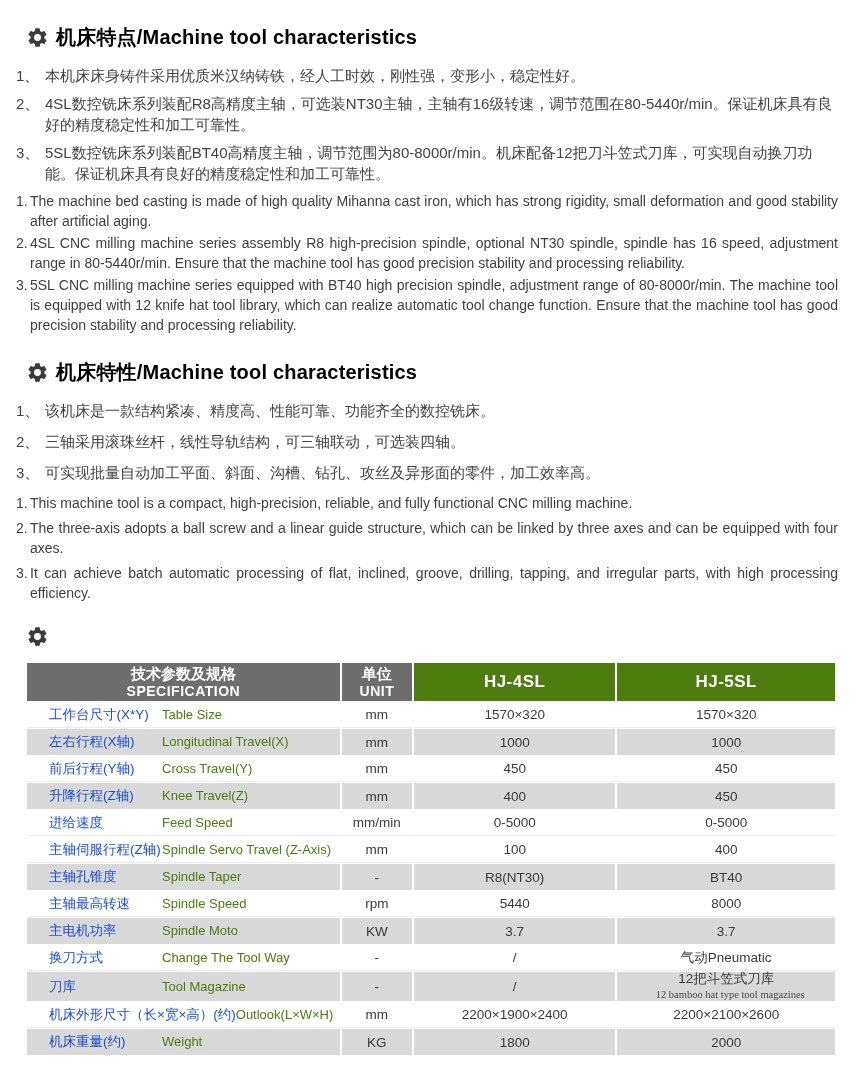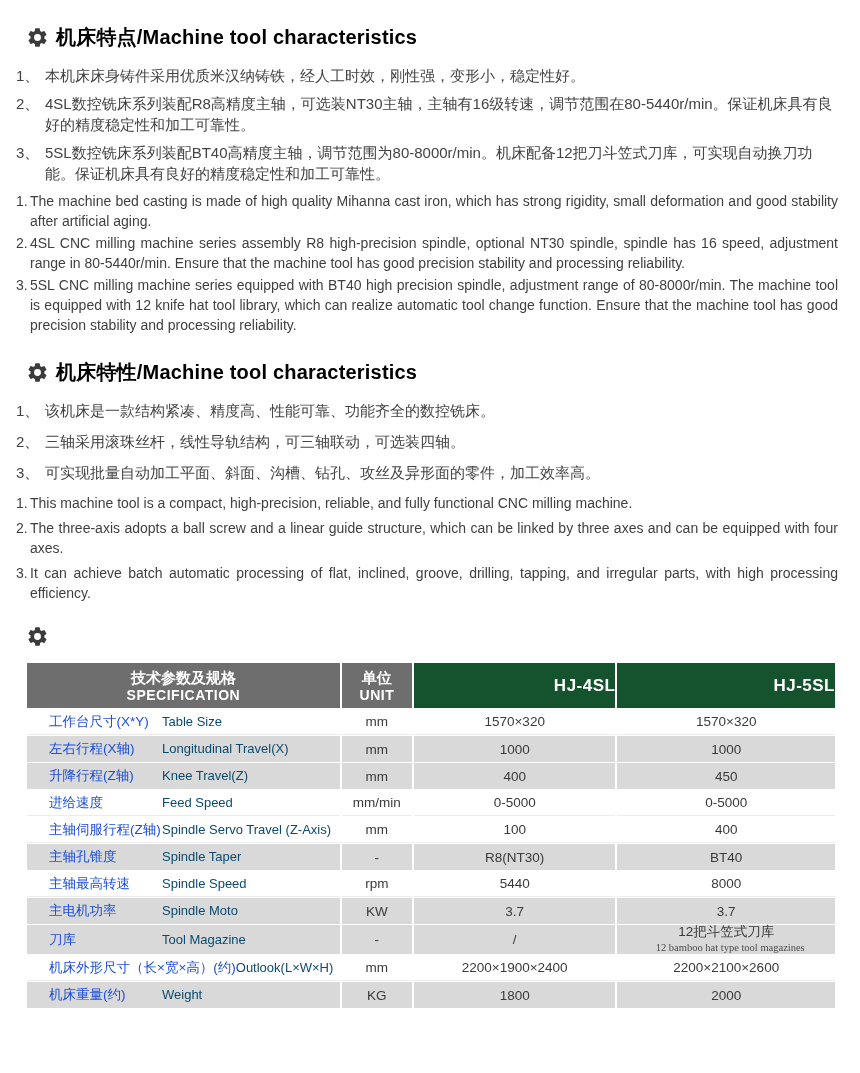--- a/index.html
+++ b/index.html
@@ -42,31 +42,31 @@
 
   
   table.spec-table {
     margin-left:9px;
     width:812px;
     border-collapse:separate;
     border-spacing:2px 1px;
     table-layout:fixed;
   }
   col.c1 { width:312px; } col.c2 { width:70px; } col.c3 { width:201px; } col.c4 { width:217px; }
-  thead th { height:45px; vertical-align:middle; text-align:center; font-weight:bold; color:#fff; padding:0; }
+  thead th { height:38px; vertical-align:middle; text-align:center; font-weight:bold; color:#fff; padding:0; }
   th.th-gray { background:#6E6E6E; }
-  th.th-orange { background:#14532d; font-size:17px; letter-spacing:0.5px;text-align:right; }
+  th.th-orange { background:#4d7c0f; font-size:17px; letter-spacing:0.5px; }
   .th-line1 { font-size:15px; line-height:18px; }
   .th-line2 { font-size:14px; line-height:16px; letter-spacing:0.5px; }
   tbody td { height:26px; vertical-align:middle; font-size:13.5px; color:#3a3a3a; background:#fff; }
   tbody tr.alt td { background:#D9D9D9; }
   tbody tr:not(.alt) td { border-bottom:1px solid #ececec; }
   td.c-spec { text-align:left; padding-left:22px; }
   td.c-spec .cn { display:inline-block; min-width:113px; font-size:13.5px; color:#1d4ed8; }
-  td.c-spec .en { font-size:13px; color:#0c4a6e; }
+  td.c-spec .en { font-size:13px; color:#4d7c0f; }
   td.c-unit, td.c-val { text-align:center; }
   .val-sub { font-family:"Liberation Serif","DejaVu Serif",serif; font-size:10.5px; line-height:10px; color:#4a4a4a;margin-left:8px; }
   .val-main { line-height:14px; display:block; }
 </style>
 </head>
 <body>
 
 <div class="page">
 
   <section class="sec1">
@@ -195,20 +195,26 @@
             <td class="c-unit">mm</td>
             <td class="c-val">1570×320</td>
             <td class="c-val">1570×320</td>
           </tr>
           <tr class="alt">
             <td class="c-spec"><span class="cn">左右行程(X轴)</span><span class="en">Longitudinal Travel(X)</span></td>
             <td class="c-unit">mm</td>
             <td class="c-val">1000</td>
             <td class="c-val">1000</td>
           </tr>
+          <tr>
+            <td class="c-spec"><span class="cn">前后行程(Y轴)</span><span class="en">Cross Travel(Y)</span></td>
+            <td class="c-unit">mm</td>
+            <td class="c-val">450</td>
+            <td class="c-val">450</td>
+          </tr>
           <tr class="alt">
             <td class="c-spec"><span class="cn">升降行程(Z轴)</span><span class="en">Knee Travel(Z)</span></td>
             <td class="c-unit">mm</td>
             <td class="c-val">400</td>
             <td class="c-val">450</td>
           </tr>
           <tr>
             <td class="c-spec"><span class="cn">进给速度</span><span class="en">Feed Speed</span></td>
             <td class="c-unit">mm/min</td>
             <td class="c-val">0-5000</td>
@@ -231,20 +237,26 @@
             <td class="c-unit">rpm</td>
             <td class="c-val">5440</td>
             <td class="c-val">8000</td>
           </tr>
           <tr class="alt">
             <td class="c-spec"><span class="cn">主电机功率</span><span class="en">Spindle Moto</span></td>
             <td class="c-unit">KW</td>
             <td class="c-val">3.7</td>
             <td class="c-val">3.7</td>
           </tr>
+          <tr>
+            <td class="c-spec"><span class="cn">换刀方式</span><span class="en">Change The Tool Way</span></td>
+            <td class="c-unit">-</td>
+            <td class="c-val">/</td>
+            <td class="c-val">气动Pneumatic</td>
+          </tr>
           <tr class="alt">
             <td class="c-spec"><span class="cn">刀库</span><span class="en">Tool Magazine</span></td>
             <td class="c-unit">-</td>
             <td class="c-val">/</td>
             <td class="c-val"><span class="val-main">12把斗笠式刀库</span><span class="val-sub">12 bamboo hat type tool magazines</span></td>
           </tr>
           <tr>
             <td class="c-spec"><span class="cn">机床外形尺寸（长×宽×高）(约)</span><span class="en">Outlook(L×W×H)</span></td>
             <td class="c-unit">mm</td>
             <td class="c-val">2200×1900×2400</td>

